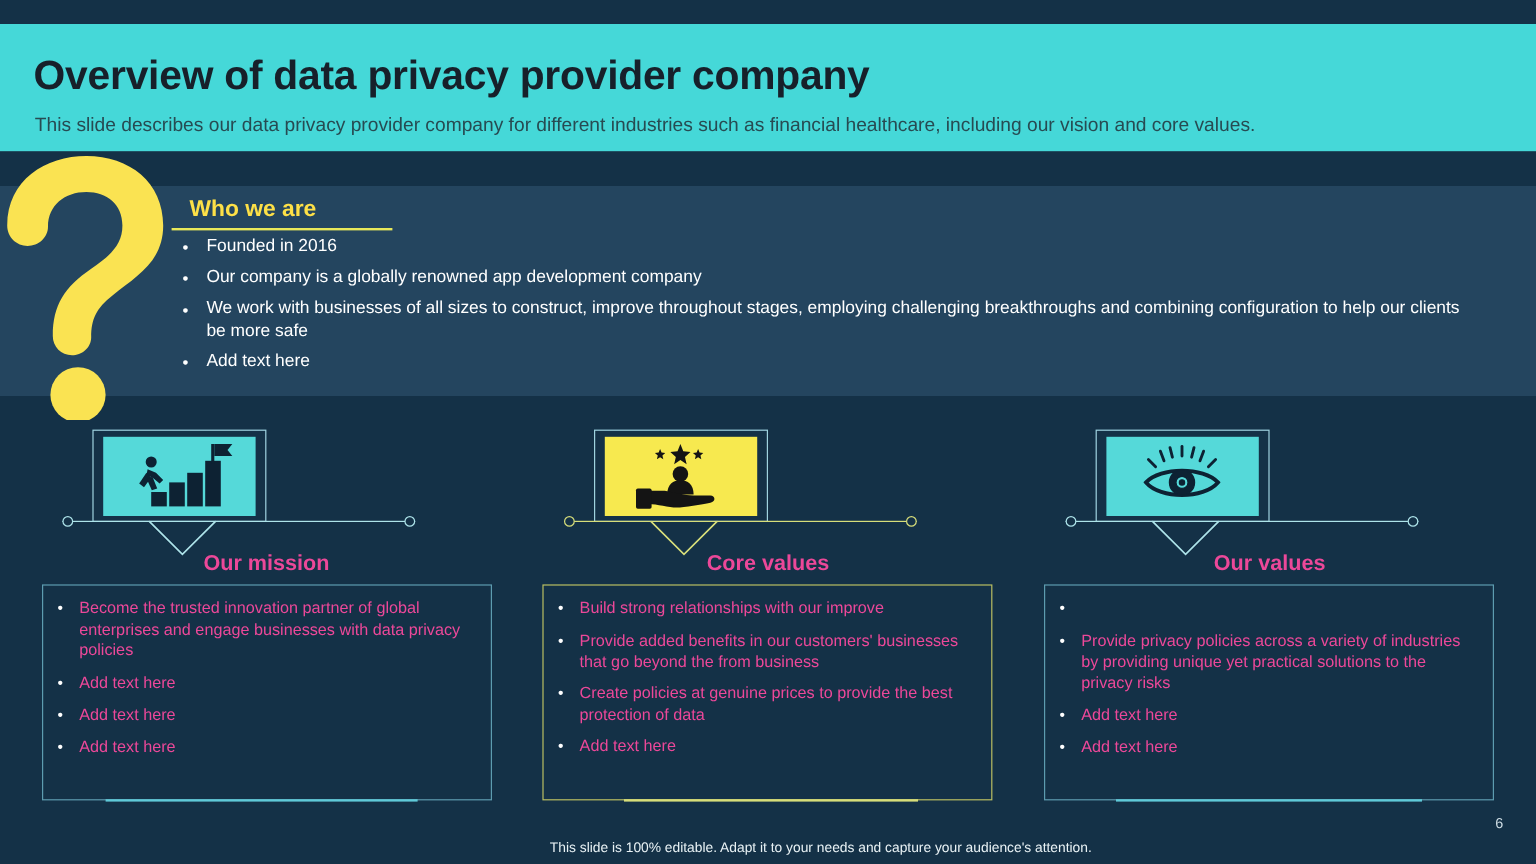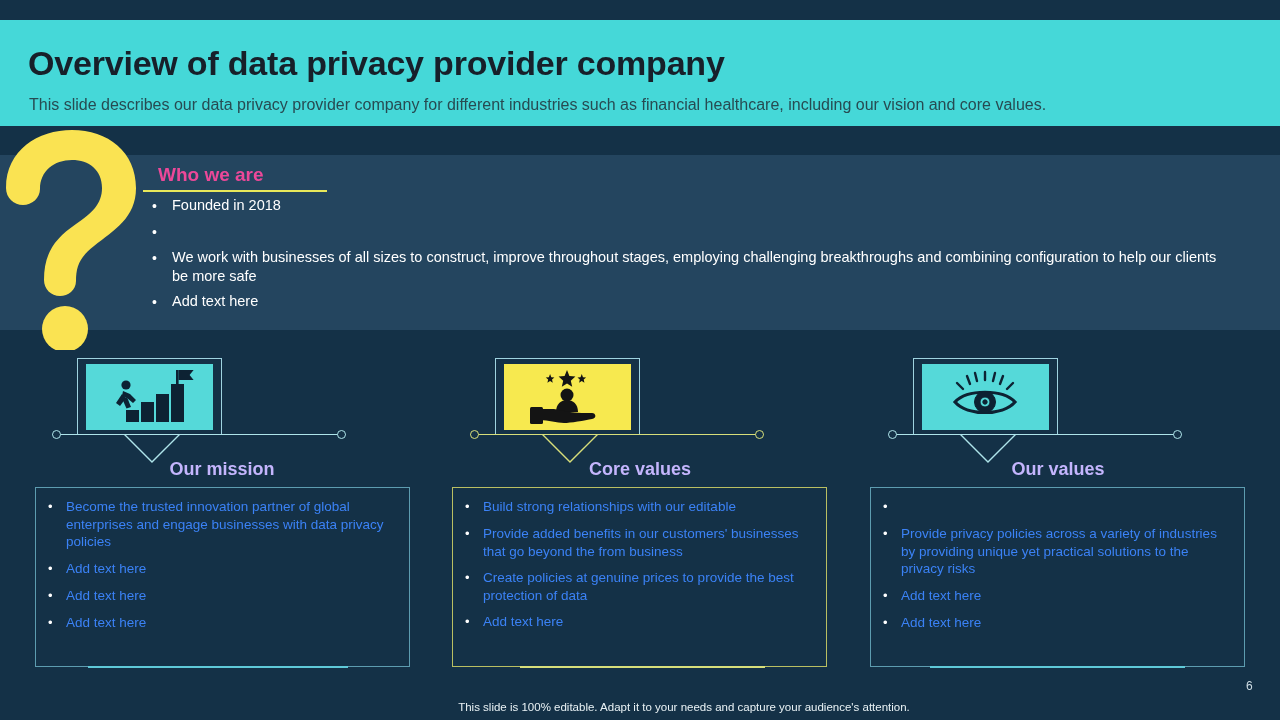--- a/index.html
+++ b/index.html
@@ -25,21 +25,21 @@
     position:absolute;left:29px;top:76px;
     font-size:16px;color:#274b52;white-space:nowrap;
   }
   
   .who-panel{
     position:absolute;left:0;top:155px;width:1280px;height:175px;
     background:#24455f;
   }
   .who-title{
     position:absolute;left:158px;top:164px;
-    font-size:19px;font-weight:bold;color:#ec4899;
+    font-size:19px;font-weight:bold;color:#fde047;
   }
   .who-underline{
     position:absolute;left:143px;top:190px;width:184px;height:2px;
     background:#e8e85a;
   }
   .who-list{
     position:absolute;left:152px;top:196px;width:1075px;
   }
   .who-list .bullet-row{
     display:flex;align-items:flex-start;margin-bottom:6px;
@@ -72,32 +72,32 @@
   .endcap{
     position:absolute;top:72px;width:9px;height:9px;border-radius:50%;
     border:1.4px solid #aee4ea;box-sizing:border-box;background:#143147;
   }
   .endcap.gold{border-color:#d7de7a;}
   .endcap.left{left:0;}
   .endcap.right{left:285px;}
   .chevron{position:absolute;left:50px;top:76px;width:100px;height:32px;}
   .card-heading{
     position:absolute;width:340px;text-align:center;
-    font-size:18px;font-weight:bold;color:#c4b5fd;top:459px;
+    font-size:18px;font-weight:bold;color:#ec4899;top:459px;
   }
   
   .textbox{
     position:absolute;top:487px;width:375px;height:180px;
     border:1px solid #5d9cb0;box-sizing:border-box;
   }
   .textbox.gold{border-color:#b9bf62;}
   .tb-inner{padding:10px 14px 0 12px;}
   .tb-inner .bullet-row{display:flex;align-items:flex-start;margin-bottom:9px;}
   .tb-inner .dot{width:18px;flex:0 0 18px;font-size:13px;line-height:18px;color:#ffffff;}
-  .tb-inner .txt{font-size:13.5px;line-height:17.5px;color:#3b82f6;}
+  .tb-inner .txt{font-size:13.5px;line-height:17.5px;color:#ec4899;}
   
   .accent{position:absolute;height:2px;}
   
   .footer-note{
     position:absolute;left:0;top:701px;width:1280px;text-align:center;
     font-size:11.5px;color:#e9f2f5;padding-left:44px;
   }
   .page-num{
     position:absolute;left:1246px;top:679px;
     font-size:12px;color:#cfdde4;
@@ -110,24 +110,25 @@
   <div class="header-title">Overview of data privacy provider company</div>
   <div class="header-sub">This slide describes our data privacy provider company for different industries such as financial healthcare, including our vision and core values.</div>
 </div>
 
 <div class="who-panel"></div>
 <div class="who-title">Who we are</div>
 <div class="who-underline"></div>
 <div class="who-list">
   <div class="bullet-row">
     <span class="dot">•</span>
-    <span class="txt">Founded in 2018</span>
+    <span class="txt">Founded in 2016</span>
   </div>
   <div class="bullet-row">
     <span class="dot">•</span>
+    <span class="txt">Our company is a globally renowned app development company</span>
   </div>
   <div class="bullet-row">
     <span class="dot">•</span>
     <span class="txt">We work with businesses of all sizes to construct, improve throughout stages, employing challenging breakthroughs and combining configuration to help our clients be more safe</span>
   </div>
   <div class="bullet-row">
     <span class="dot">•</span>
     <span class="txt">Add text here</span>
   </div>
 </div>
@@ -248,21 +249,21 @@
       <span class="txt">Add text here</span>
     </div>
   </div>
 </div>
 <div class="accent" style="left:88px;top:666px;width:260px;background:#5fc9d8;"></div>
 
 <div class="textbox gold" style="left:452px;">
   <div class="tb-inner">
     <div class="bullet-row">
       <span class="dot">•</span>
-      <span class="txt">Build strong relationships with our editable</span>
+      <span class="txt">Build strong relationships with our improve</span>
     </div>
     <div class="bullet-row">
       <span class="dot">•</span>
       <span class="txt">Provide added benefits in our customers' businesses that go beyond the from business</span>
     </div>
     <div class="bullet-row">
       <span class="dot">•</span>
       <span class="txt">Create policies at genuine prices to provide the best protection of data</span>
     </div>
     <div class="bullet-row">

